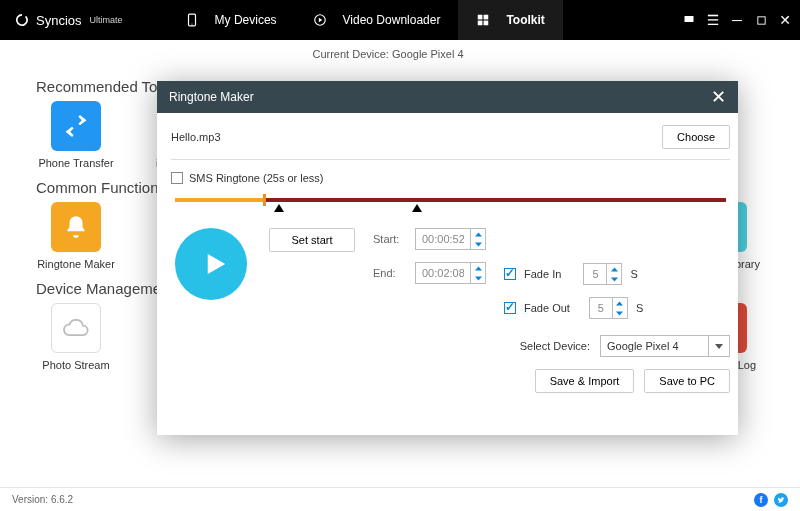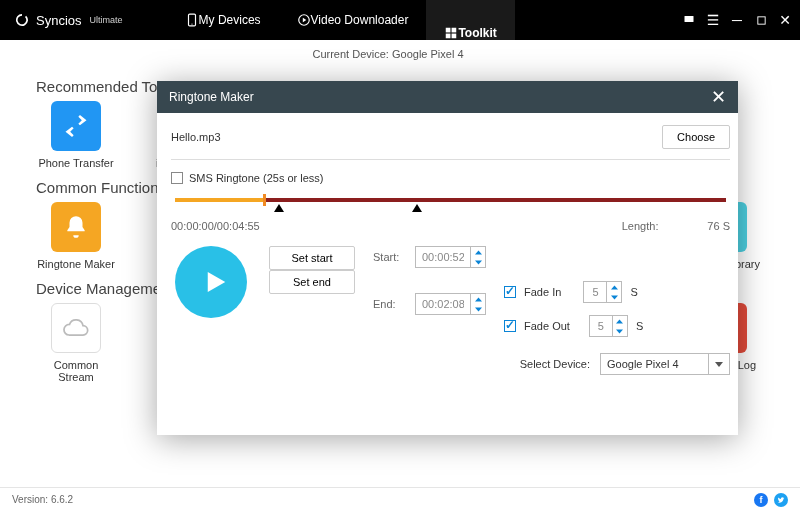--- a/index.html
+++ b/index.html
@@ -3,22 +3,22 @@
 <meta charset="utf-8">
 <style>
   * { box-sizing: border-box; margin: 0; padding: 0; font-family: -apple-system, "Segoe UI", Arial, sans-serif; }
   html, body { width: 800px; height: 511px; overflow: hidden; background: #fff; }
   .topbar { height: 40px; background: #000; color: #fff; display: flex; align-items: center; font-size: 12px; position: relative; }
   .brand { display: flex; align-items: center; gap: 6px; padding: 0 14px; text-align: center; }
   .brand-logo { width: 16px; height: 16px; }
   .brand-name { font-weight: 500; font-size: 13px; }
   .brand-sub { font-size: 9px; opacity: .8; margin-left: 2px; }
   .nav { display: flex; height: 100%; margin-left: 30px; }
-  .nav-item { display: flex; align-items: center; gap: 0; padding: 0 18px; height: 100%; cursor: pointer; }
-  .nav-item.active { background: #1a1a1a; font-weight: 600; align-items: flex-end; }
+  .nav-item { display: flex; align-items: center; gap: 16px; padding: 0 18px; height: 100%; cursor: pointer; }
+  .nav-item.active { background: #1a1a1a; font-weight: 600; }
   .nav-icon { width: 14px; height: 14px; display: inline-flex; align-items: center; justify-content: center; }
   .nav-icon svg { width: 14px; height: 14px; }
   .win-controls { position: absolute; right: 8px; top: 0; height: 100%; display: flex; align-items: center; gap: 10px; }
   .win-btn { width: 14px; height: 14px; color: #fff; cursor: pointer; display: inline-flex; align-items: center; justify-content: center; font-size: 14px; }
   .current-device { text-align: center; font-size: 11px; color: #555; padding: 8px 24px 4px 0; }
   .content { padding: 4px 36px 0 36px; position: relative; }
   .section-title { font-size: 15px; color: #444; margin-top: 10px; margin-bottom: 6px; font-weight: 400; }
   .tiles { display: flex; gap: 40px; margin-bottom: 10px; }
   .tile { width: 80px; display: flex; flex-direction: column; align-items: center; gap: 6px; cursor: pointer; }
   .tile-box { width: 50px; height: 50px; border-radius: 6px; display: flex; align-items: center; justify-content: center; }
@@ -50,23 +50,23 @@
   .slider-track { position: absolute; top: 4px; left: 0; right: 0; height: 4px; background: #eee; }
   .slider-played { position: absolute; top: 4px; left: 0; height: 4px; background: #f5a623; }
   .slider-range { position: absolute; top: 4px; height: 4px; background: #8b1e1e; }
   .slider-head { position: absolute; top: 0; width: 3px; height: 12px; background: #f08a24; }
   .marker { position: absolute; top: 10px; width: 0; height: 0; border-left: 5px solid transparent; border-right: 5px solid transparent; border-bottom: 8px solid #000; }
   .time-row { display: flex; justify-content: space-between; margin-top: 6px; color: #666; }
   .controls { display: flex; gap: 18px; margin-top: 14px; align-items: flex-start; }
   .play-col { flex: 0 0 80px; display:flex; align-items:center; justify-content:center; }
   .play-btn { width: 72px; height: 72px; border-radius: 50%; background: #29c0e7; display: flex; align-items: center; justify-content: center; cursor: pointer; }
   .play-btn svg { width: 30px; height: 30px; fill: #fff; margin-left: 5px; }
-  .setcol { display: flex; flex-direction: column; }
+  .setcol { display: flex; flex-direction: column; gap: 10px; }
   .setbtn { width: 86px; text-align:center; }
-  .field-col { display: flex; flex-direction: column; gap: 25px; justify-content: center; }
+  .field-col { display: flex; flex-direction: column; gap: 12px; justify-content: center; }
   .field-row { display: flex; align-items: center; gap: 8px; }
   .field-row label { width: 34px; color: #666; }
   .spinbox { display: flex; border: 1px solid #bbb; height: 22px; }
   .spinbox input { border: none; width: 54px; padding: 0 6px; font-size: 11px; color: #888; outline: none; }
   .spinbox.narrow input { width: 22px; text-align:center; }
   .spin-btns { display: flex; flex-direction: column; border-left: 1px solid #bbb; }
   .spin { width: 14px; height: 11px; display:flex; align-items:center; justify-content:center; cursor:pointer; }
   .spin svg { width: 7px; height: 5px; fill: #0a84d6; }
   .fade-col { display: flex; flex-direction: column; gap: 12px; margin-top: 35px; }
   .fade-row { display: flex; align-items: center; gap: 8px; }
@@ -176,21 +176,21 @@
   </div>
 
   <div class="section-title">Device Management</div>
   <div class="tiles">
     <div class="tile">
       <div class="tile-box outlined">
         <svg viewBox="0 0 24 24" width="28" height="28">
             <path d="M6 18h12a4 4 0 0 0 0-8 6 6 0 0 0-11.6-1A4.5 4.5 0 0 0 6 18z" fill="none" stroke="#bbb" stroke-width="1.5"></path>
           </svg>
       </div>
-      <div class="tile-label">Common Stream</div>
+      <div class="tile-label">Photo Stream</div>
     </div>
     <div class="tile" style="position:absolute; right:38px;">
       <div class="tile-box red"></div>
       <div class="tile-label" style="text-align:right; width:100%; padding-right:6px;">Log</div>
     </div>
   </div>
 </div>
 
 <div class="footer">
   <span>Version:</span>&nbsp;
@@ -222,40 +222,31 @@
 
     <div class="slider-wrap">
       <div class="slider-track"></div>
       <div class="slider-played" style="width:16%"></div>
       <div class="slider-range" style="left:16%; right:0"></div>
       <div class="slider-head" style="left:16%"></div>
       <div class="marker" style="left:18%"></div>
       <div class="marker" style="left:43%"></div>
     </div>
 
-    <div class="time-row">
-      <span>00:00:00/00:04:55</span>
-      <span>
-        <span>Length:</span>
-        &nbsp;&nbsp;&nbsp;&nbsp;&nbsp;&nbsp;&nbsp;&nbsp;&nbsp;&nbsp;&nbsp;&nbsp;&nbsp;&nbsp;
-        <span>76 S</span>
-      </span>
-    </div>
 
     <div class="controls">
       <div class="play-col">
         <div class="play-btn">
           <svg viewBox="0 0 24 24">
               <path d="M7 4l14 8-14 8z"></path>
             </svg>
         </div>
       </div>
       <div class="setcol">
         <button class="btn setbtn">Set start</button>
-        <button class="btn setbtn">Set end</button>
       </div>
       <div class="field-col">
         <div class="field-row">
           <label>Start:</label>
           <div class="spinbox">
             <input value="00:00:52" style="">
             <div class="spin-btns">
               <div class="spin">
                   <svg viewBox="0 0 10 6">
                     <path d="M0 6l5-6 5 6z"></path>
@@ -339,14 +330,18 @@
       <div class="select">
         <span>Google Pixel 4</span>
         <span class="sep">
             <svg viewBox="0 0 10 6">
               <path d="M0 0l5 6 5-6z"></path>
             </svg>
           </span>
       </div>
     </div>
 
+    <div class="action-row">
+      <button class="btn">Save &amp; Import</button>
+      <button class="btn">Save to PC</button>
+    </div>
   </div>
 </div>
 
 </body></html>

